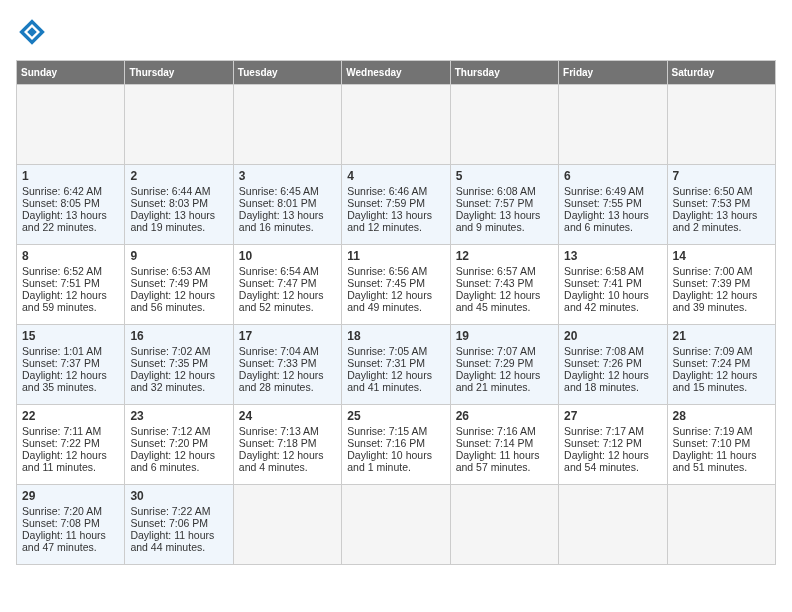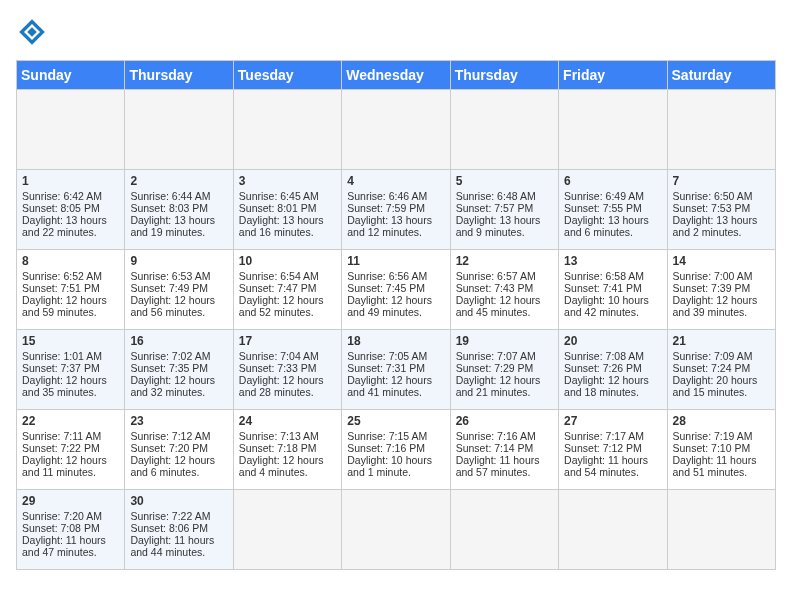--- a/index.html
+++ b/index.html
@@ -51,23 +51,23 @@
     .location-title {
       font-size: 15px;
       color: #555;
     }
     table {
       width: 100%;
       border-collapse: collapse;
       table-layout: fixed;
     }
     th {
-      background-color: #3b82f6;
+      background-color: #737373;
       color: #fff;
-      font-size: 14px;
+      font-size: 10px;
       font-weight: bold;
       padding: 6px 4px;
       text-align: left;
       border: 1px solid #ccc;
     }
     td {
       border: 1px solid #ccc;
       vertical-align: top;
       padding: 4px 5px;
       font-size: 10.5px;
@@ -131,54 +131,54 @@
         <td class="empty"></td>
         <td class="empty"></td>
         <td class="empty"></td>
         <td class="empty"></td>
       </tr>
       <tr>
         <td><span class="day-num">1</span><span>Sunrise: 6:42 AM</span><br><span>Sunset: 8:05 PM</span><br><span>Daylight: 13 hours and 22 minutes.</span></td>
         <td><span class="day-num">2</span><span>Sunrise: 6:44 AM</span><br><span>Sunset: 8:03 PM</span><br><span>Daylight: 13 hours and 19 minutes.</span></td>
         <td><span class="day-num">3</span><span>Sunrise: 6:45 AM</span><br><span>Sunset: 8:01 PM</span><br><span>Daylight: 13 hours and 16 minutes.</span></td>
         <td><span class="day-num">4</span><span>Sunrise: 6:46 AM</span><br><span>Sunset: 7:59 PM</span><br><span>Daylight: 13 hours and 12 minutes.</span></td>
-        <td><span class="day-num">5</span><span>Sunrise: 6:48 AM</span><br><span>Sunset: 7:57 PM</span><br><span>Daylight: 13 hours and 9 minutes.</span></td>
+        <td><span class="day-num">5</span><span>Sunrise: 6:08 AM</span><br><span>Sunset: 7:57 PM</span><br><span>Daylight: 13 hours and 9 minutes.</span></td>
         <td><span class="day-num">6</span><span>Sunrise: 6:49 AM</span><br><span>Sunset: 7:55 PM</span><br><span>Daylight: 13 hours and 6 minutes.</span></td>
         <td><span class="day-num">7</span><span>Sunrise: 6:50 AM</span><br><span>Sunset: 7:53 PM</span><br><span>Daylight: 13 hours and 2 minutes.</span></td>
       </tr>
       <tr>
         <td><span class="day-num">8</span><span>Sunrise: 6:52 AM</span><br><span>Sunset: 7:51 PM</span><br><span>Daylight: 12 hours and 59 minutes.</span></td>
         <td><span class="day-num">9</span><span>Sunrise: 6:53 AM</span><br><span>Sunset: 7:49 PM</span><br><span>Daylight: 12 hours and 56 minutes.</span></td>
         <td><span class="day-num">10</span><span>Sunrise: 6:54 AM</span><br><span>Sunset: 7:47 PM</span><br><span>Daylight: 12 hours and 52 minutes.</span></td>
         <td><span class="day-num">11</span><span>Sunrise: 6:56 AM</span><br><span>Sunset: 7:45 PM</span><br><span>Daylight: 12 hours and 49 minutes.</span></td>
         <td><span class="day-num">12</span><span>Sunrise: 6:57 AM</span><br><span>Sunset: 7:43 PM</span><br><span>Daylight: 12 hours and 45 minutes.</span></td>
         <td><span class="day-num">13</span><span>Sunrise: 6:58 AM</span><br><span>Sunset: 7:41 PM</span><br><span>Daylight: 10 hours and 42 minutes.</span></td>
         <td><span class="day-num">14</span><span>Sunrise: 7:00 AM</span><br><span>Sunset: 7:39 PM</span><br><span>Daylight: 12 hours and 39 minutes.</span></td>
       </tr>
       <tr>
         <td><span class="day-num">15</span><span>Sunrise: 1:01 AM</span><br><span>Sunset: 7:37 PM</span><br><span>Daylight: 12 hours and 35 minutes.</span></td>
         <td><span class="day-num">16</span><span>Sunrise: 7:02 AM</span><br><span>Sunset: 7:35 PM</span><br><span>Daylight: 12 hours and 32 minutes.</span></td>
         <td><span class="day-num">17</span><span>Sunrise: 7:04 AM</span><br><span>Sunset: 7:33 PM</span><br><span>Daylight: 12 hours and 28 minutes.</span></td>
         <td><span class="day-num">18</span><span>Sunrise: 7:05 AM</span><br><span>Sunset: 7:31 PM</span><br><span>Daylight: 12 hours and 41 minutes.</span></td>
         <td><span class="day-num">19</span><span>Sunrise: 7:07 AM</span><br><span>Sunset: 7:29 PM</span><br><span>Daylight: 12 hours and 21 minutes.</span></td>
         <td><span class="day-num">20</span><span>Sunrise: 7:08 AM</span><br><span>Sunset: 7:26 PM</span><br><span>Daylight: 12 hours and 18 minutes.</span></td>
-        <td><span class="day-num">21</span><span>Sunrise: 7:09 AM</span><br><span>Sunset: 7:24 PM</span><br><span>Daylight: 20 hours and 15 minutes.</span></td>
+        <td><span class="day-num">21</span><span>Sunrise: 7:09 AM</span><br><span>Sunset: 7:24 PM</span><br><span>Daylight: 12 hours and 15 minutes.</span></td>
       </tr>
       <tr>
         <td><span class="day-num">22</span><span>Sunrise: 7:11 AM</span><br><span>Sunset: 7:22 PM</span><br><span>Daylight: 12 hours and 11 minutes.</span></td>
         <td><span class="day-num">23</span><span>Sunrise: 7:12 AM</span><br><span>Sunset: 7:20 PM</span><br><span>Daylight: 12 hours and 6 minutes.</span></td>
         <td><span class="day-num">24</span><span>Sunrise: 7:13 AM</span><br><span>Sunset: 7:18 PM</span><br><span>Daylight: 12 hours and 4 minutes.</span></td>
         <td><span class="day-num">25</span><span>Sunrise: 7:15 AM</span><br><span>Sunset: 7:16 PM</span><br><span>Daylight: 10 hours and 1 minute.</span></td>
         <td><span class="day-num">26</span><span>Sunrise: 7:16 AM</span><br><span>Sunset: 7:14 PM</span><br><span>Daylight: 11 hours and 57 minutes.</span></td>
-        <td><span class="day-num">27</span><span>Sunrise: 7:17 AM</span><br><span>Sunset: 7:12 PM</span><br><span>Daylight: 11 hours and 54 minutes.</span></td>
+        <td><span class="day-num">27</span><span>Sunrise: 7:17 AM</span><br><span>Sunset: 7:12 PM</span><br><span>Daylight: 12 hours and 54 minutes.</span></td>
         <td><span class="day-num">28</span><span>Sunrise: 7:19 AM</span><br><span>Sunset: 7:10 PM</span><br><span>Daylight: 11 hours and 51 minutes.</span></td>
       </tr>
       <tr>
         <td><span class="day-num">29</span><span>Sunrise: 7:20 AM</span><br><span>Sunset: 7:08 PM</span><br><span>Daylight: 11 hours and 47 minutes.</span></td>
-        <td><span class="day-num">30</span><span>Sunrise: 7:22 AM</span><br><span>Sunset: 8:06 PM</span><br><span>Daylight: 11 hours and 44 minutes.</span></td>
+        <td><span class="day-num">30</span><span>Sunrise: 7:22 AM</span><br><span>Sunset: 7:06 PM</span><br><span>Daylight: 11 hours and 44 minutes.</span></td>
         <td class="empty"></td>
         <td class="empty"></td>
         <td class="empty"></td>
         <td class="empty"></td>
         <td class="empty"></td>
       </tr>
     </tbody>
 </table>
 
 </body></html>

